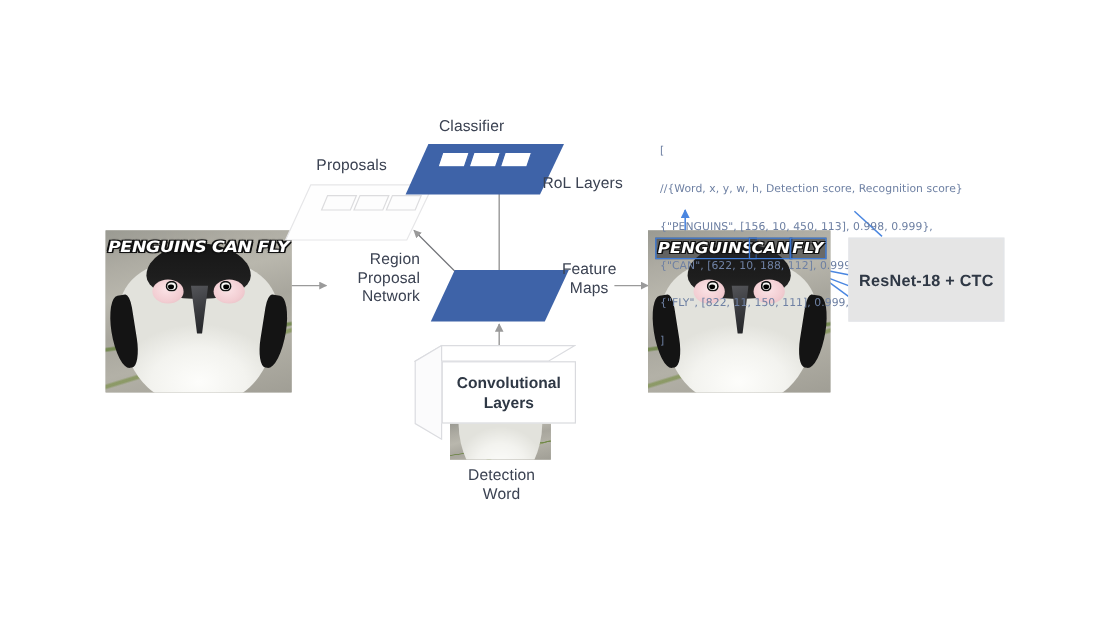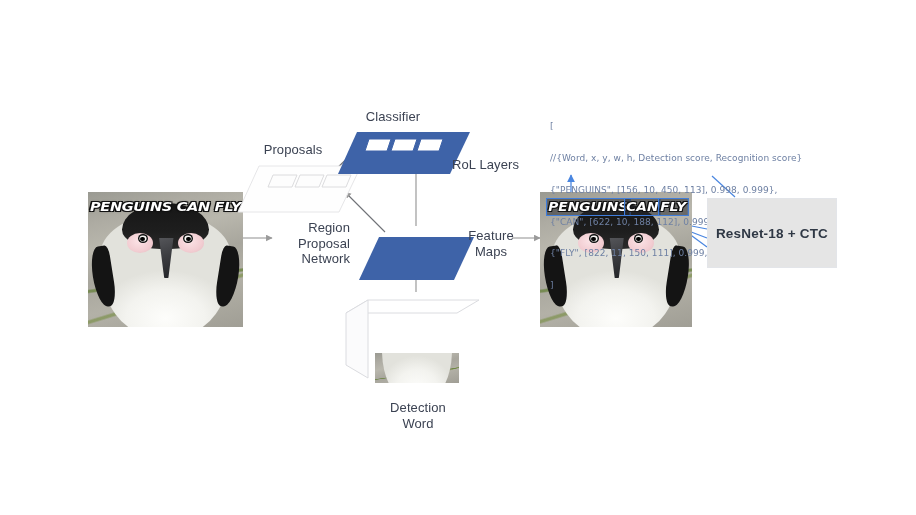--- a/index.html
+++ b/index.html
@@ -10,21 +10,21 @@
     background: #ffffff;
     font-family: "Liberation Sans", sans-serif;
     overflow: hidden;
   }
   #stage {
     position: relative;
     width: 916px;
     height: 515px;
     background: #ffffff;
   }
-  .abs { position: absolute; margin-top: 12px; }
+  .abs { position: absolute; }
 
   
   .lbl {
     color: #3b4252;
     font-size: 13px;
     line-height: 15.5px;
     text-align: center;
     white-space: pre-line;
     letter-spacing: .1px;
   }
@@ -294,20 +294,24 @@
 Proposal
 Network</div>
 
   <div class="abs" style="left:345px; top:287px; width:135px; height:80px;">
 
     <svg width="135" height="80" viewBox="0 0 135 80" style="position:absolute; left:0; top:0;">
       <polygon points="1,14 23,1 134,1 112,14" fill="#ffffff" stroke="#dbdce0" stroke-width="1"></polygon>
       <polygon points="1,14 1,66 23,79 23,1" fill="#fbfbfc" stroke="#dbdce0" stroke-width="1"></polygon>
     </svg>
   </div>
+  <div class="cube-face" style="left:368px; top:301px; width:112px; height:52px;">
+    <span style="white-space:pre-line;">Convolutional
+Layers</span>
+  </div>
 
   <div class="penguin" style="left:375px; top:353px; width:84px; height:30px; z-index:1;">
     <div class="pg-body" style="top:-120%; bottom:-60%;"></div>
   </div>
 
   <div class="lbl abs" style="left:382px; top:388px; width:72px;">Detection
 Word</div>
 
   <div class="json-block" style="left:550px; top:100px; width:250px;">
     <div>[</div>

